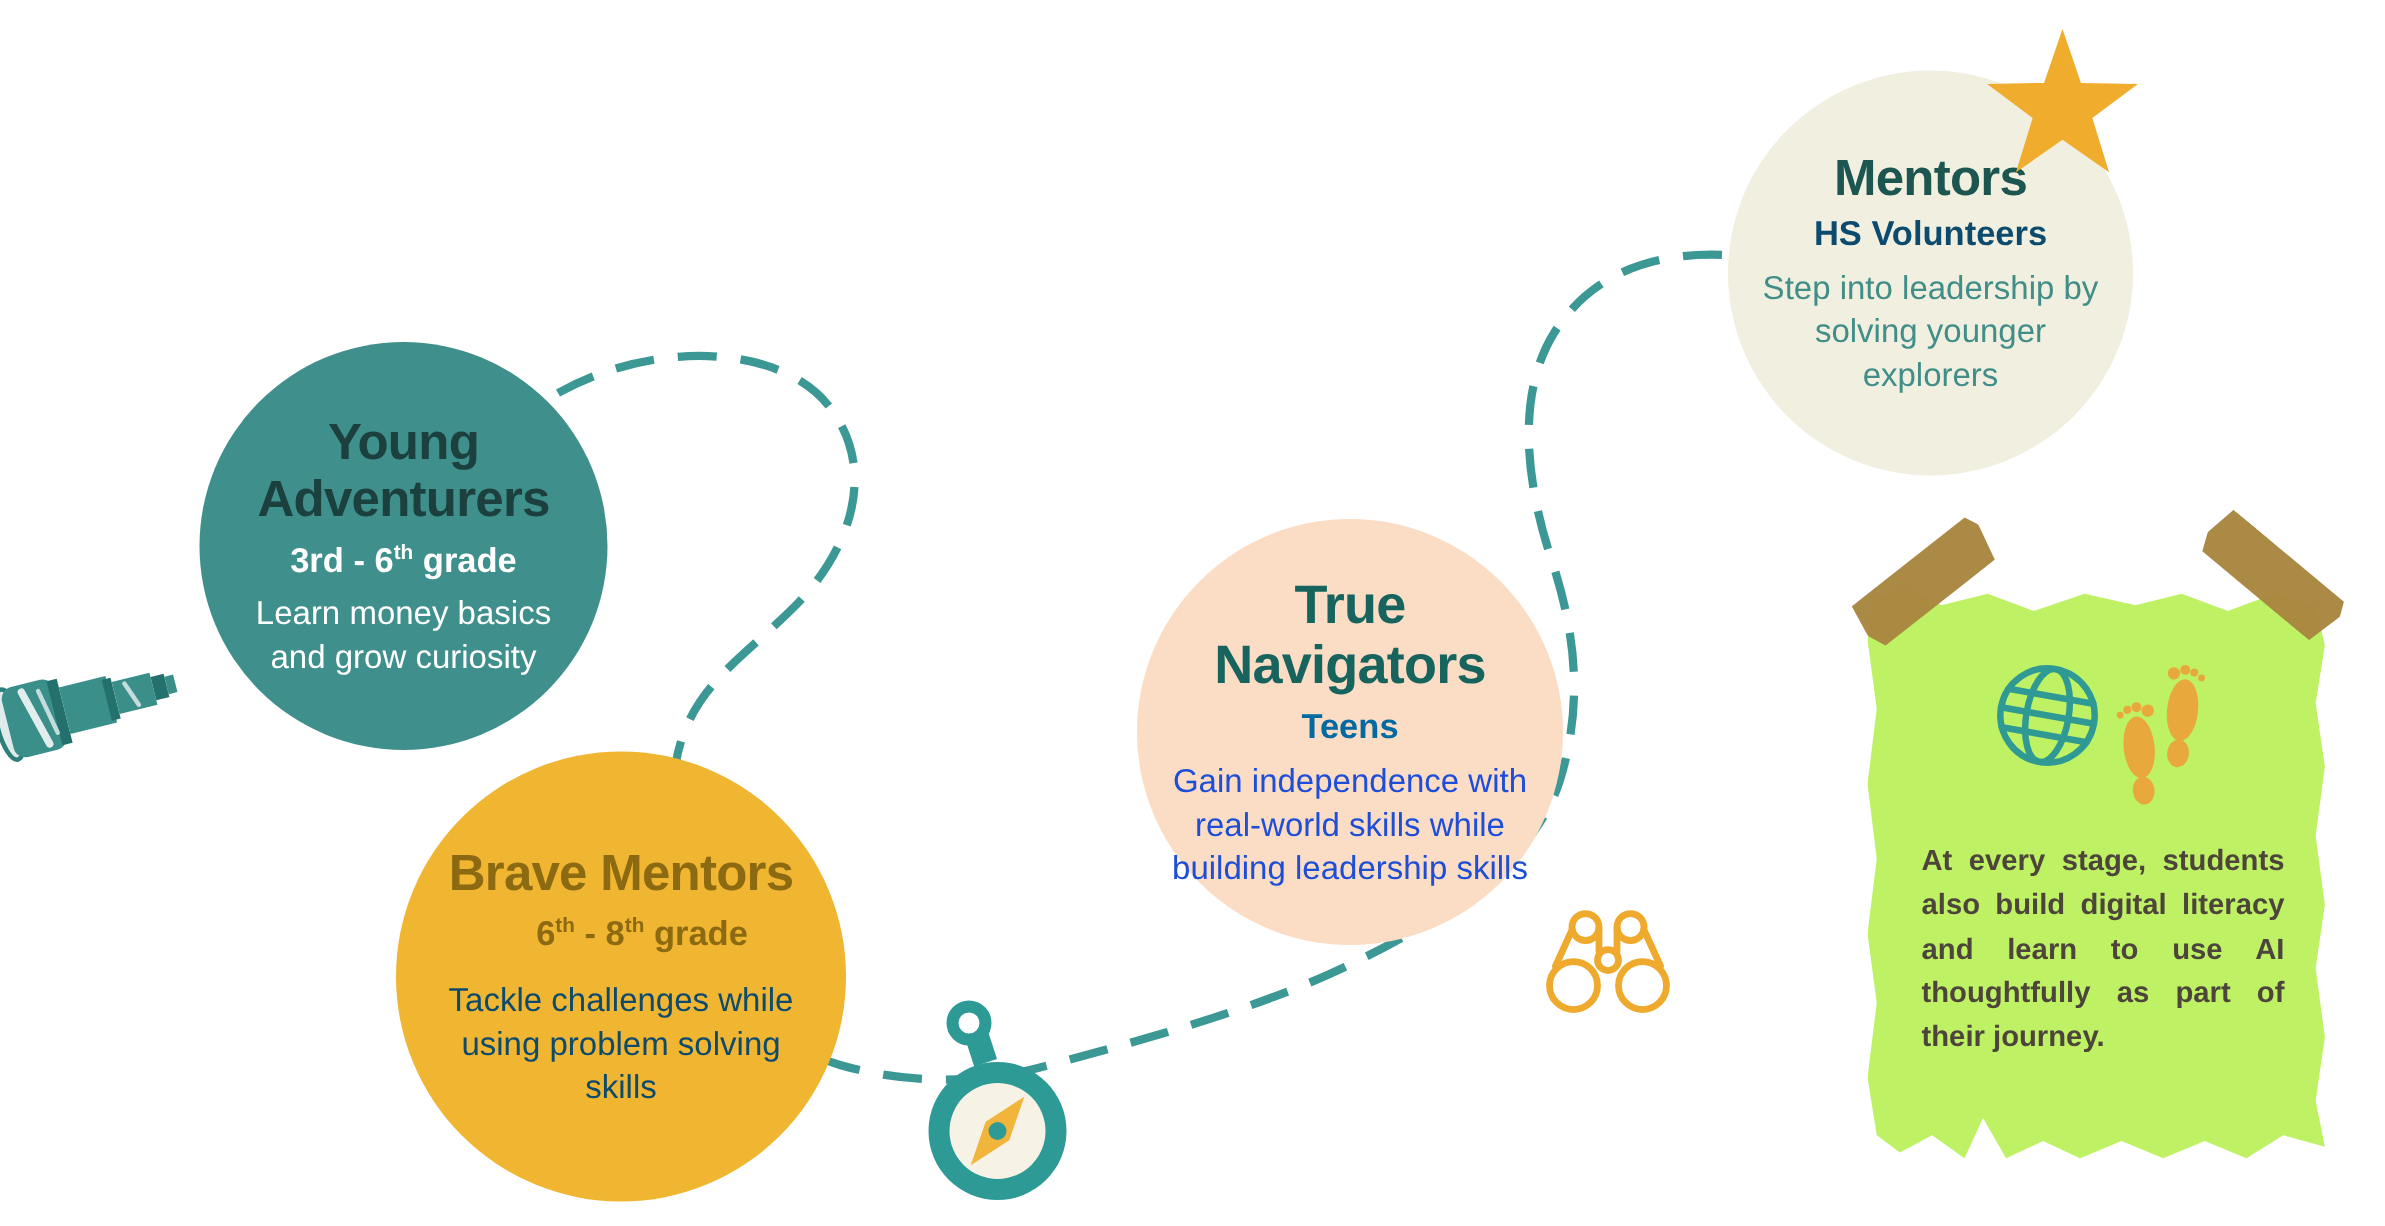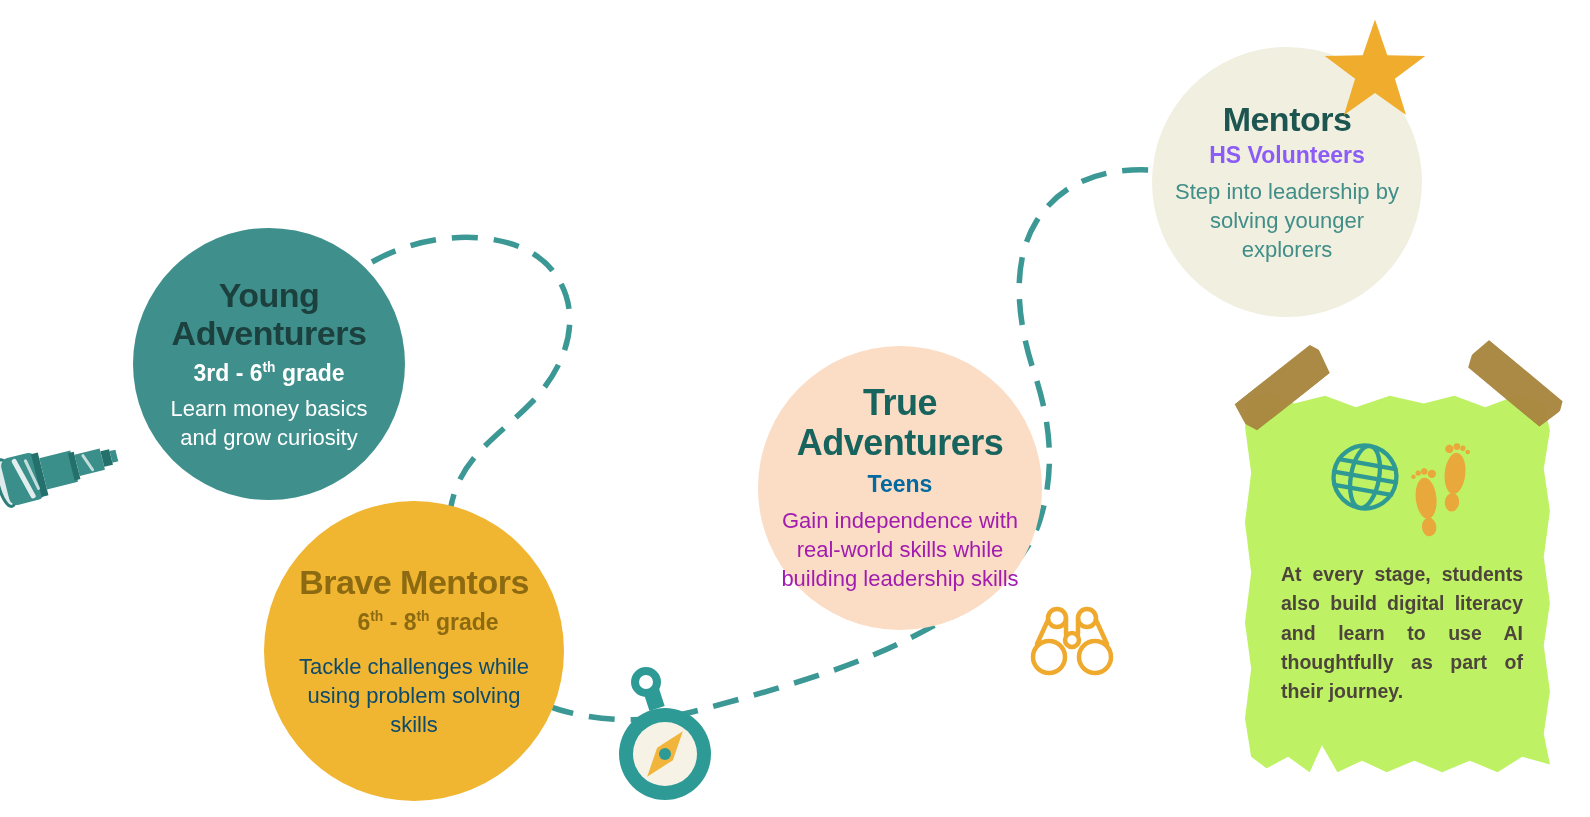--- a/index.html
+++ b/index.html
@@ -27,25 +27,25 @@
   .stage-ya .stage-desc{color:#ffffff;}
 
   .stage-bv{left:264px;top:501px;width:300px;height:300px;background:#F0B531;}
   .stage-bv .stage-title{color:#8C6A11;}
   .stage-bv .stage-subtitle{color:#8C6A11;margin-left:28px;}
   .stage-bv .stage-desc{color:#0c4a6e;margin-top:16px;}
 
   .stage-tn{left:758px;top:346px;width:284px;height:284px;background:#FBDCC5;}
   .stage-tn .stage-title{color:#17645E;font-size:36px;}
   .stage-tn .stage-subtitle{color:#0369a1;}
-  .stage-tn .stage-desc{color:#a21caf;}
+  .stage-tn .stage-desc{color:#1d4ed8;}
 
   .stage-m{left:1152px;top:47px;width:270px;height:270px;background:#F0EFE0;}
   .stage-m .stage-title{color:#1D5550;}
-  .stage-m .stage-subtitle{color:#8b5cf6;margin-top:4px;}
+  .stage-m .stage-subtitle{color:#0c4a6e;margin-top:4px;}
   .stage-m .stage-desc{color:#418E88;}
 
   .icon-abs{position:absolute;z-index:3;}
   .star{left:1320px;top:15px;width:110px;height:110px;z-index:4;}
 
   
   .note{position:absolute;left:1241px;top:366px;width:314px;height:416px;z-index:2;}
   .paper{
     position:absolute;left:4px;top:26px;right:2px;bottom:6px;
     background:#bef264;
@@ -91,21 +91,21 @@
     <div class="stage-desc">Learn money basics and grow curiosity</div>
   </div>
 
   <div class="circle stage-bv">
     <div class="stage-title">Brave Mentors</div>
     <div class="stage-subtitle"><span>6</span><sup>th</sup><span> - 8</span><sup>th</sup><span> grade</span></div>
     <div class="stage-desc">Tackle challenges while using problem solving skills</div>
   </div>
 
   <div class="circle stage-tn">
-    <div class="stage-title">True Adventurers</div>
+    <div class="stage-title">True Navigators</div>
     <div class="stage-subtitle">Teens</div>
     <div class="stage-desc">Gain independence with real-world skills while building leadership skills</div>
   </div>
 
   <div class="circle stage-m">
     <div class="stage-title">Mentors</div>
     <div class="stage-subtitle">HS Volunteers</div>
     <div class="stage-desc">Step into leadership by solving younger explorers</div>
   </div>
 

